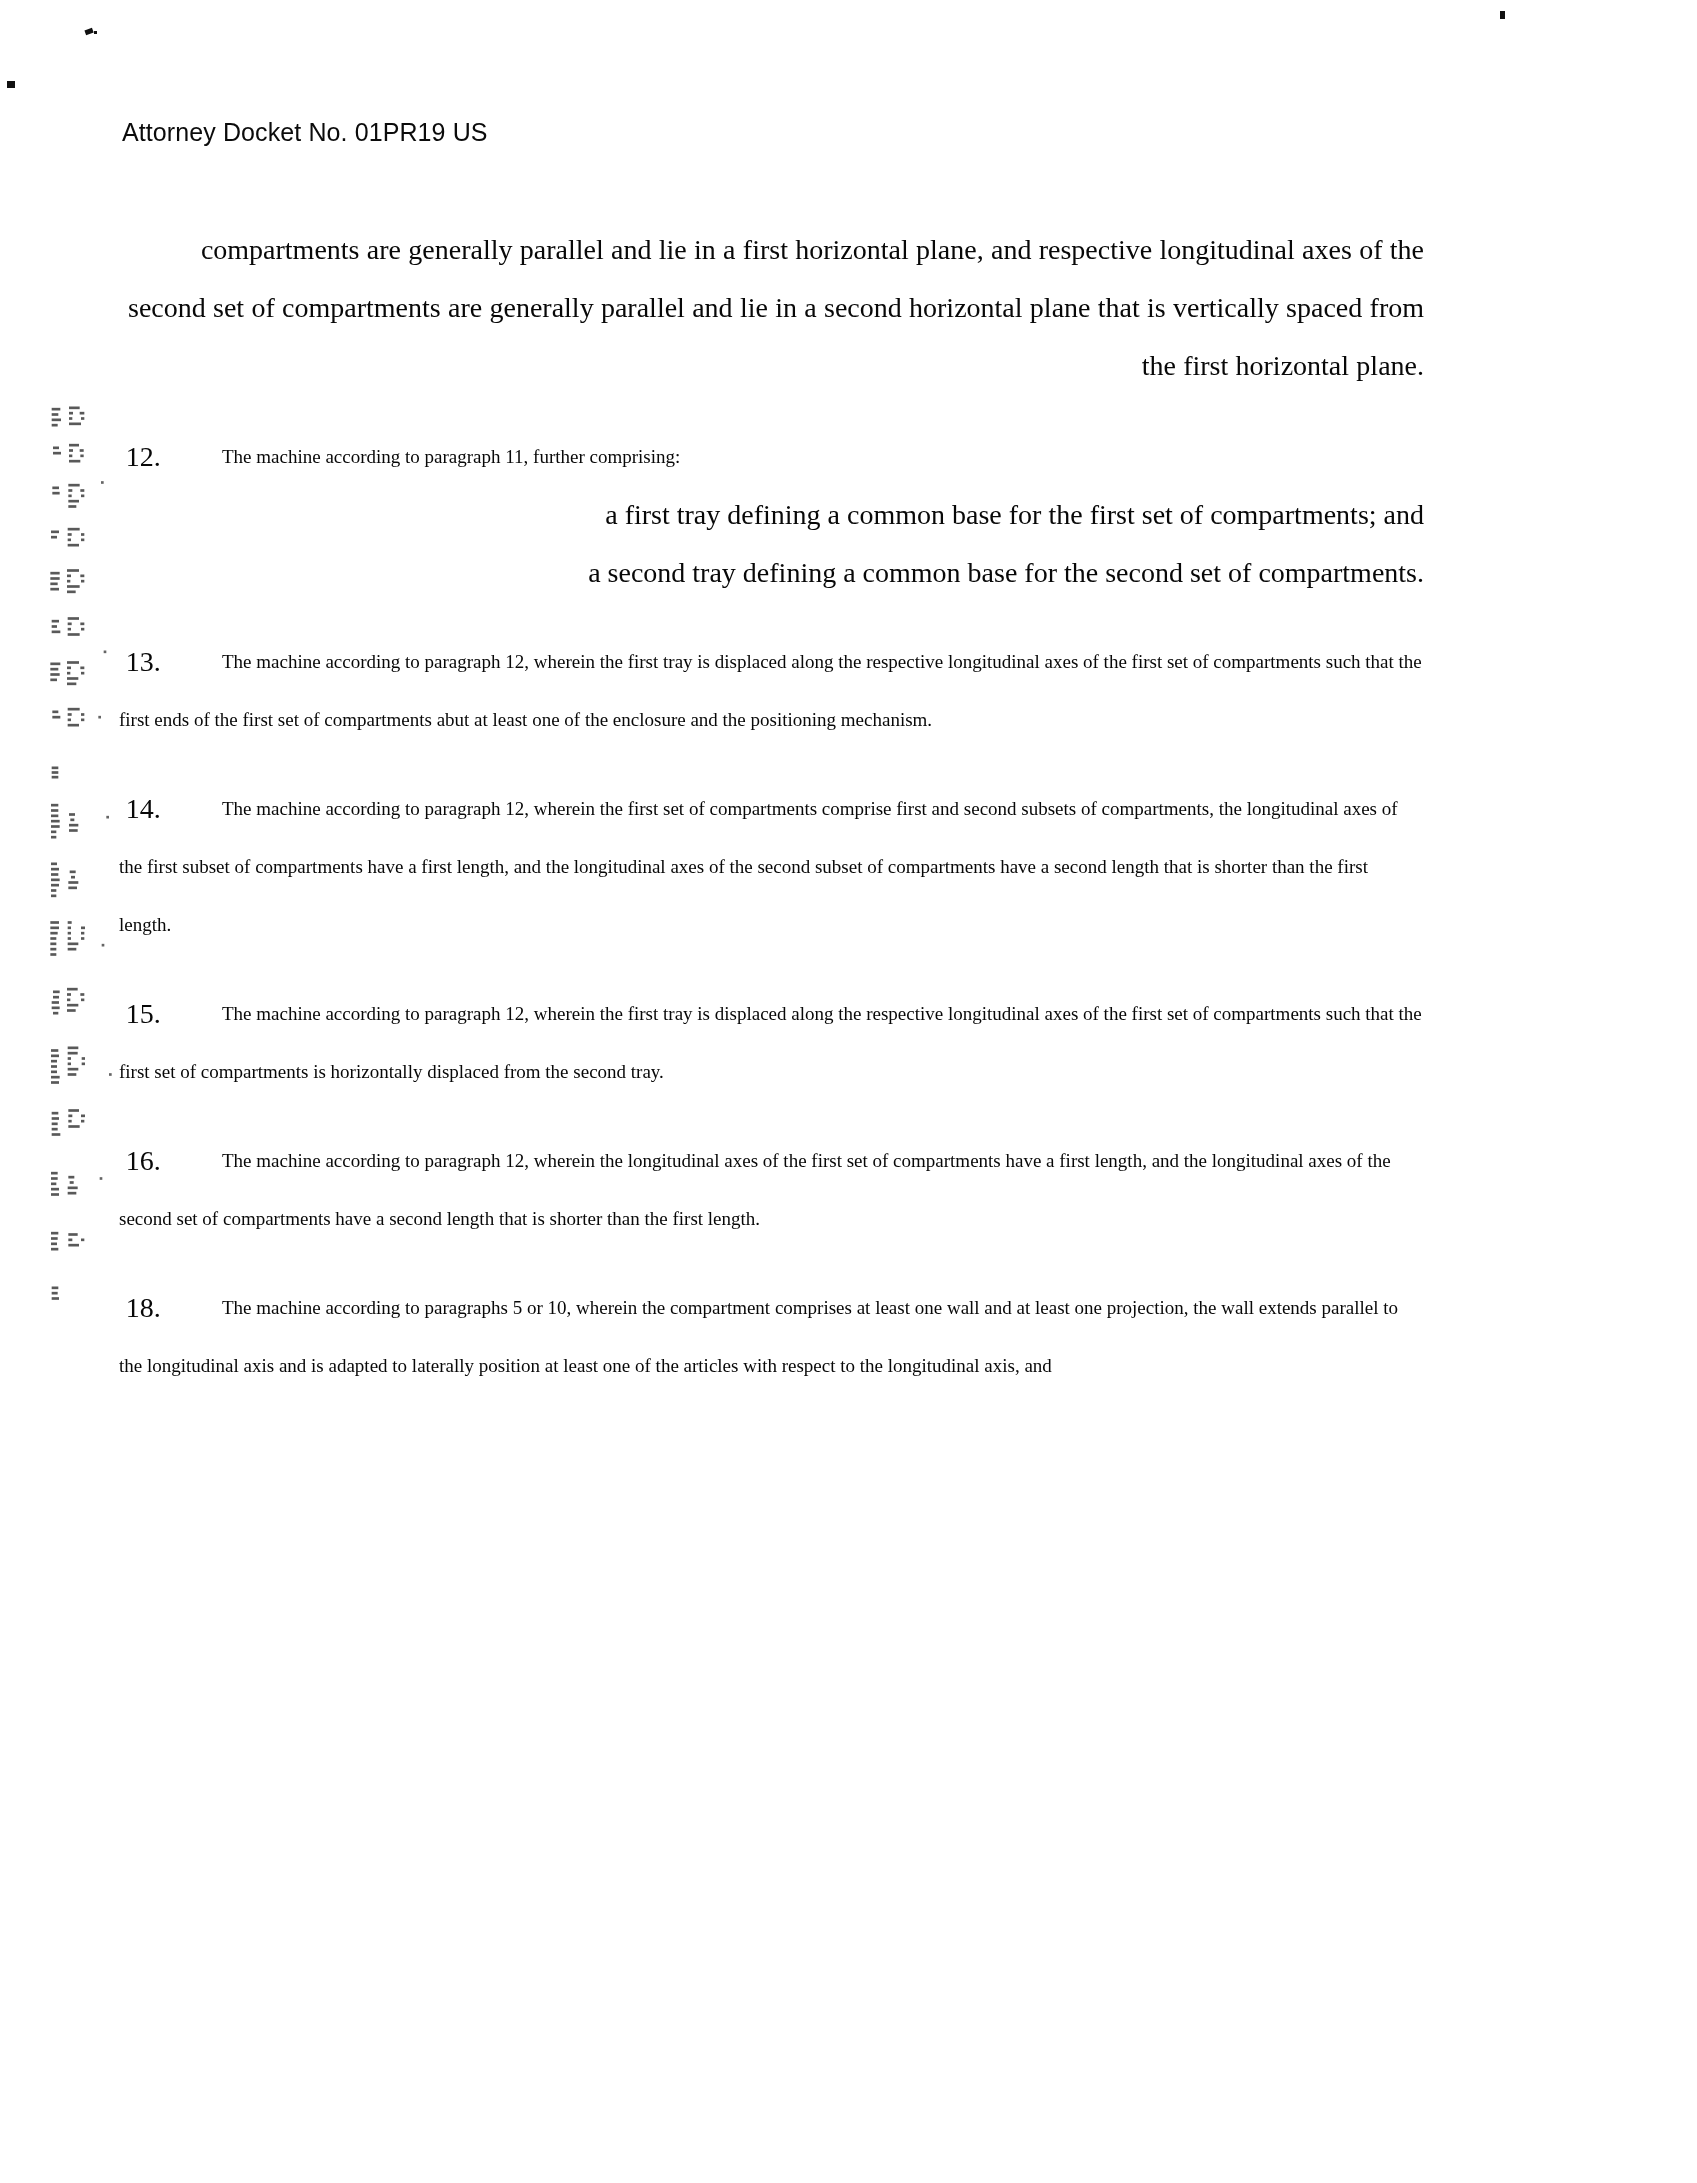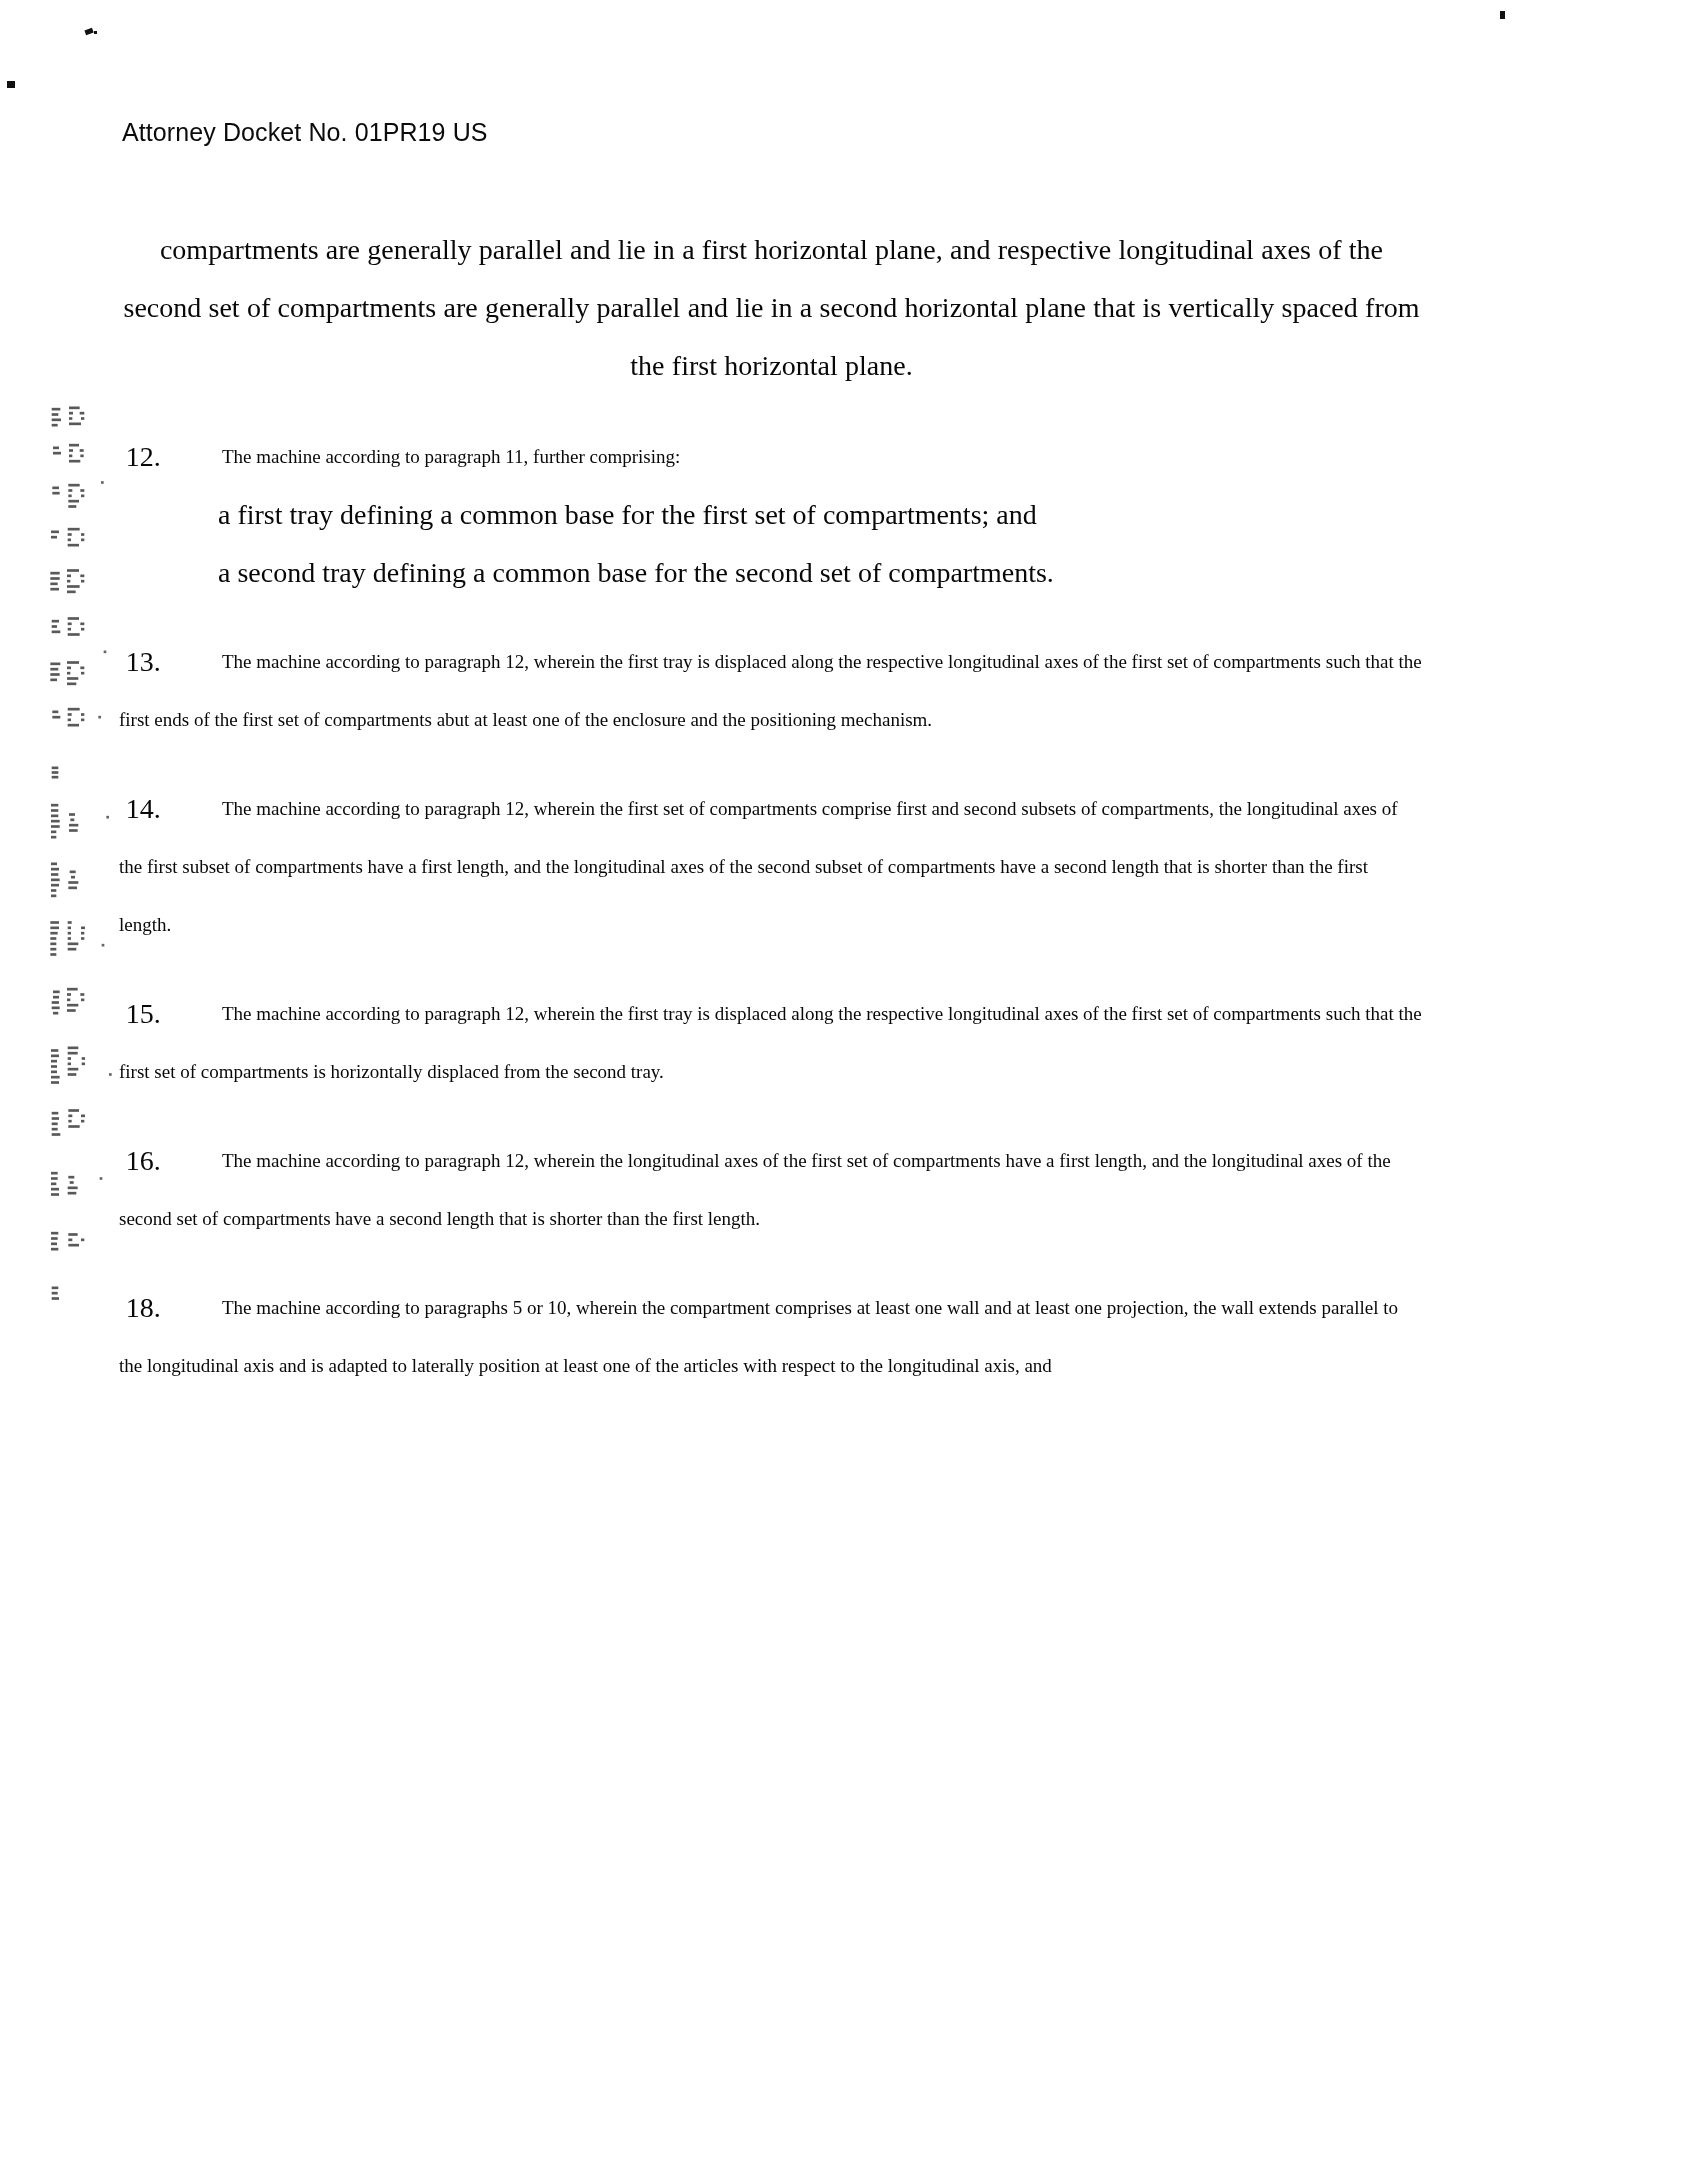--- a/index.html
+++ b/index.html
@@ -38,21 +38,21 @@
     position: absolute;
     left: 119px;
     top: 221px;
     width: 1305px;
   }
 
   .para {
     font-size: 28px;
     line-height: 58px;
     color: #080808;
-    text-align: center;
+    text-align: right;
     margin: 0 0 29px 0;
     word-spacing: 0.3px;
   }
 
   
   .para.plain {
     margin-bottom: 33px;
   }
 
   
@@ -79,20 +79,21 @@
     display: inline-block;
     width: 103px;
   }
 
   
   .subclause {
     margin-left: 99px;
     font-size: 28px;
     line-height: 58px;
     color: #080808;
+    text-align: right;
   }
 
   
   .doc-footer {
     position: absolute;
     left: 0;
     top: 1910px;
     width: 1698px;
     text-align: center;
     font-family: Liberation Mono, monospace;

